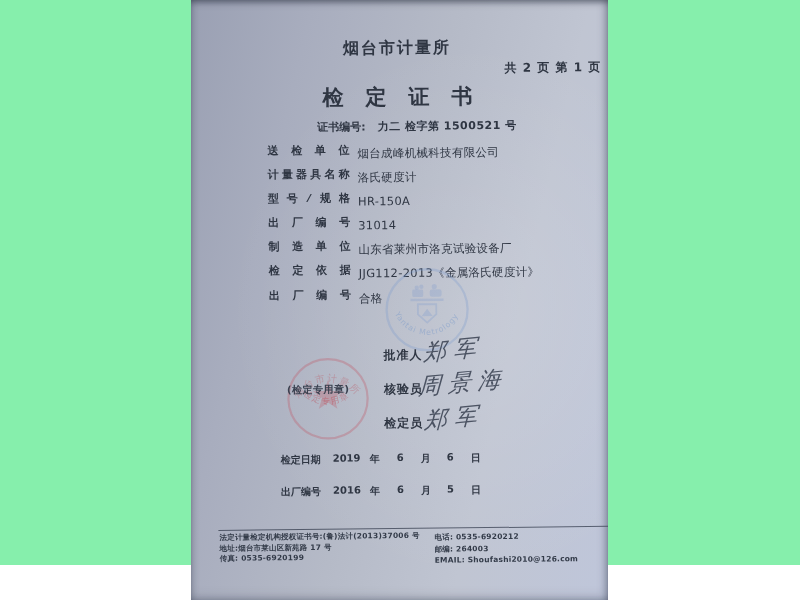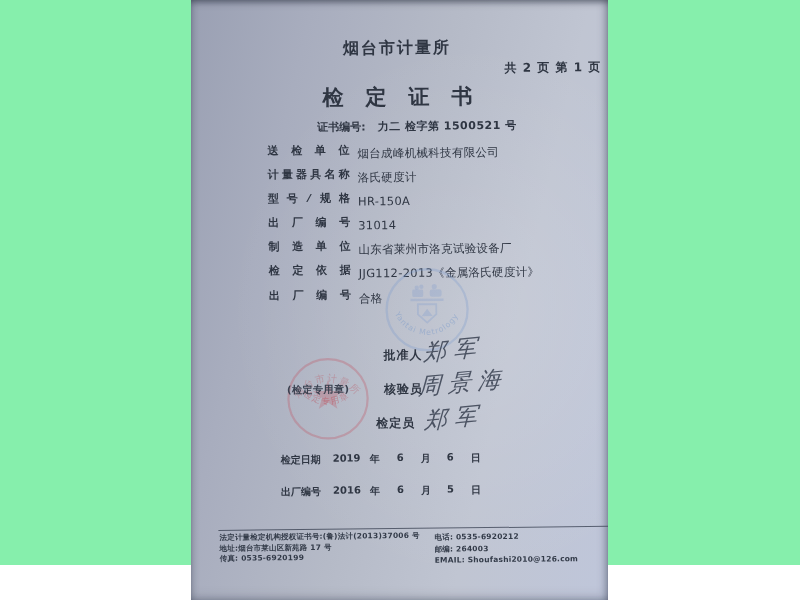--- a/index.html
+++ b/index.html
@@ -133,21 +133,21 @@
         <text font-size="10" fill="rgba(190,80,92,0.5)" font-family="DejaVu Sans, sans-serif" letter-spacing="1.5">
           <textPath href="#arcBo" startOffset="8%">检定专用章</textPath>
         </text>
       </svg>
       <div class="stamp-note">(检定专用章)</div>
 
       <span class="sig-label" style="left:192px;top:347px">批准人</span>
       <span class="sig-name" style="left:232px;top:335px">郑军</span>
       <span class="sig-label" style="left:192px;top:381px">核验员</span>
       <span class="sig-name" style="left:226px;top:368px">周景海</span>
-      <span class="sig-label" style="left:184px;top:415px">检定员</span>
+      <span class="sig-label" style="left:192px;top:415px">检定员</span>
       <span class="sig-name" style="left:232px;top:403px">郑军</span>
 
       <div class="drow" style="top:452px">
         <span class="d-label">检定日期</span>
         <span class="d-year">2019</span>
         <span class="d-yu">年</span>
         <span class="d-month">6</span>
         <span class="d-mu">月</span>
         <span class="d-day">6</span>
         <span class="d-du">日</span>

